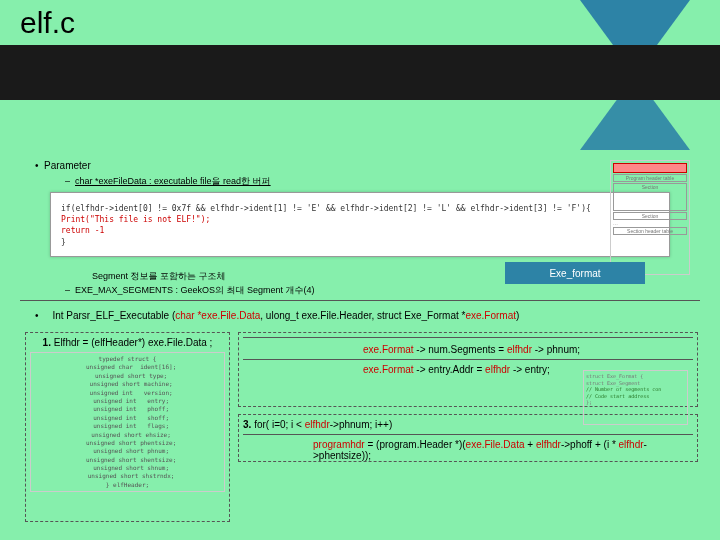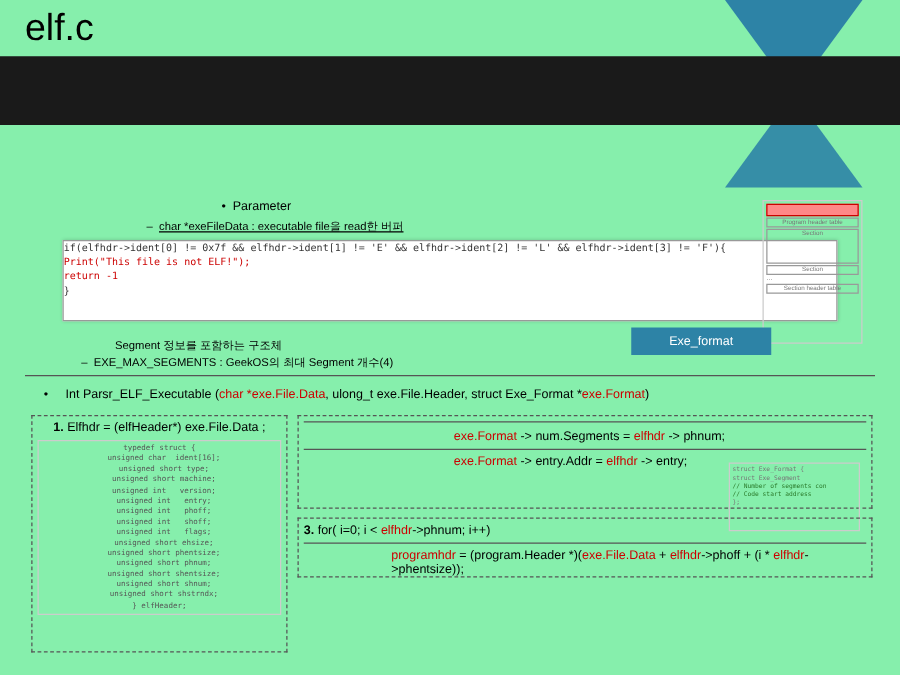--- a/index.html
+++ b/index.html
@@ -2,28 +2,28 @@
 <html><head>
 <meta charset="utf-8">
 <style>
   * { box-sizing: border-box; margin: 0; padding: 0; }
   html, body { width: 720px; height: 540px; font-family: Arial, sans-serif; font-size: 10px; background: #fff; }
   .slide { width: 720px; height: 540px; position: relative; background: #86efac; }
   .title-band { position: absolute; top: 45px; left: 0; width: 720px; height: 55px; background: #1a1a1a; }
   .title { position: absolute; top: 6px; left: 20px; font-size: 30px; color: #000; z-index: 2; }
   .hourglass-top { position: absolute; top: 0; right: 30px; width: 0; height: 0; border-left: 55px solid transparent; border-right: 55px solid transparent; border-top: 75px solid #2d83a6; }
   .hourglass-bot { position: absolute; top: 75px; right: 30px; width: 0; height: 0; border-left: 55px solid transparent; border-right: 55px solid transparent; border-bottom: 75px solid #2d83a6; opacity: 0.9; }
-  .param-box { position: absolute; left: 35px; top: 160px; width: 340px; text-align: center; }
+  .param-box { position: absolute; left: 35px; top: 160px; width: 340px; }
   .bullet { font-size: 10px; margin-bottom: 4px; }
   .sub { margin-left: 30px; font-size: 9px; }
-  .code-strip { position: absolute; left: 50px; top: 192px; width: 620px; height: 65px; background: #fff; border: 1px solid #999; font-family: monospace; font-size: 8px; padding: 0; line-height: 1.4; color: #333; box-shadow: 0 0 3px rgba(0,0,0,0.2); }
+  .code-strip { position: absolute; left: 50px; top: 192px; width: 620px; height: 65px; background: #fff; border: 1px solid #999; font-family: monospace; font-size: 8px; padding: 10px; line-height: 1.4; color: #333; box-shadow: 0 0 3px rgba(0,0,0,0.2); }
   .code-strip .red { color: #c00; }
   .seg-line { position: absolute; left: 92px; top: 270px; font-size: 9px; }
   .max-line { position: absolute; left: 65px; top: 284px; font-size: 9px; }
-  .exe-btn { position: absolute; left: 505px; top: 262px; width: 112px; height: 22px; background: #2d83a6; color: #fff; font-size: 10px; display: flex; align-items: center; justify-content: center; }
+  .exe-btn { position: absolute; left: 505px; top: 262px; width: 140px; height: 22px; background: #2d83a6; color: #fff; font-size: 10px; display: flex; align-items: center; justify-content: center; }
   .diagram { position: absolute; right: 30px; top: 160px; width: 80px; height: 115px; border: 1px solid #ccc; font-size: 5px; line-height: 1.2; padding: 2px; color: #777; }
   .diagram .hdr { border: 1px solid #999; margin-bottom: 1px; text-align: center; font-size: 5px; }
   .diagram .redbox { border: 1px solid #c00; background: #f88; height: 10px; margin-bottom: 1px; }
   .divider { position: absolute; left: 20px; top: 300px; width: 680px; border-top: 1px solid #555; }
   .divider2 { border-top: 1px solid #555; }
   .func-sig { position: absolute; left: 35px; top: 310px; font-size: 10px; }
   .func-sig .red { color: #c00; }
   .step1-box { position: absolute; left: 25px; top: 332px; width: 205px; height: 190px; border: 1px dashed #555; padding: 4px; text-align: center; }
   .step1-hdr { font-size: 10px; margin-bottom: 4px; }
   .step1-hdr b { font-weight: bold; }

